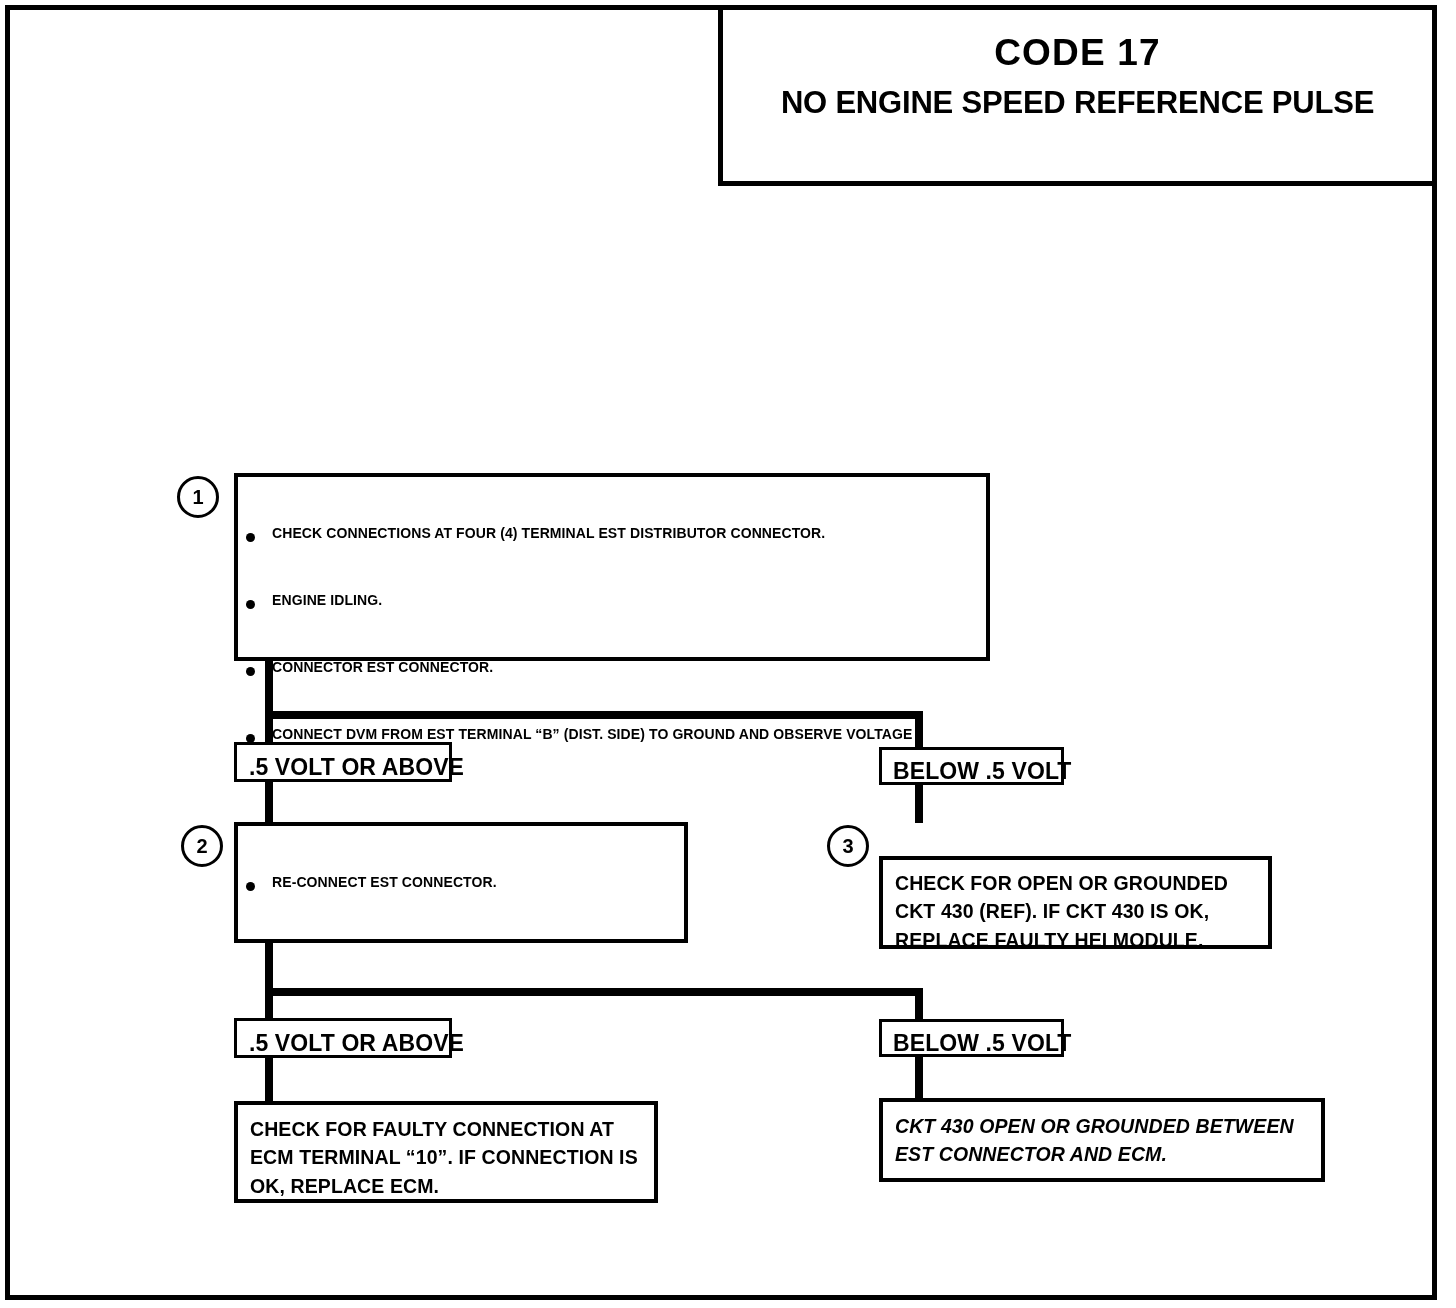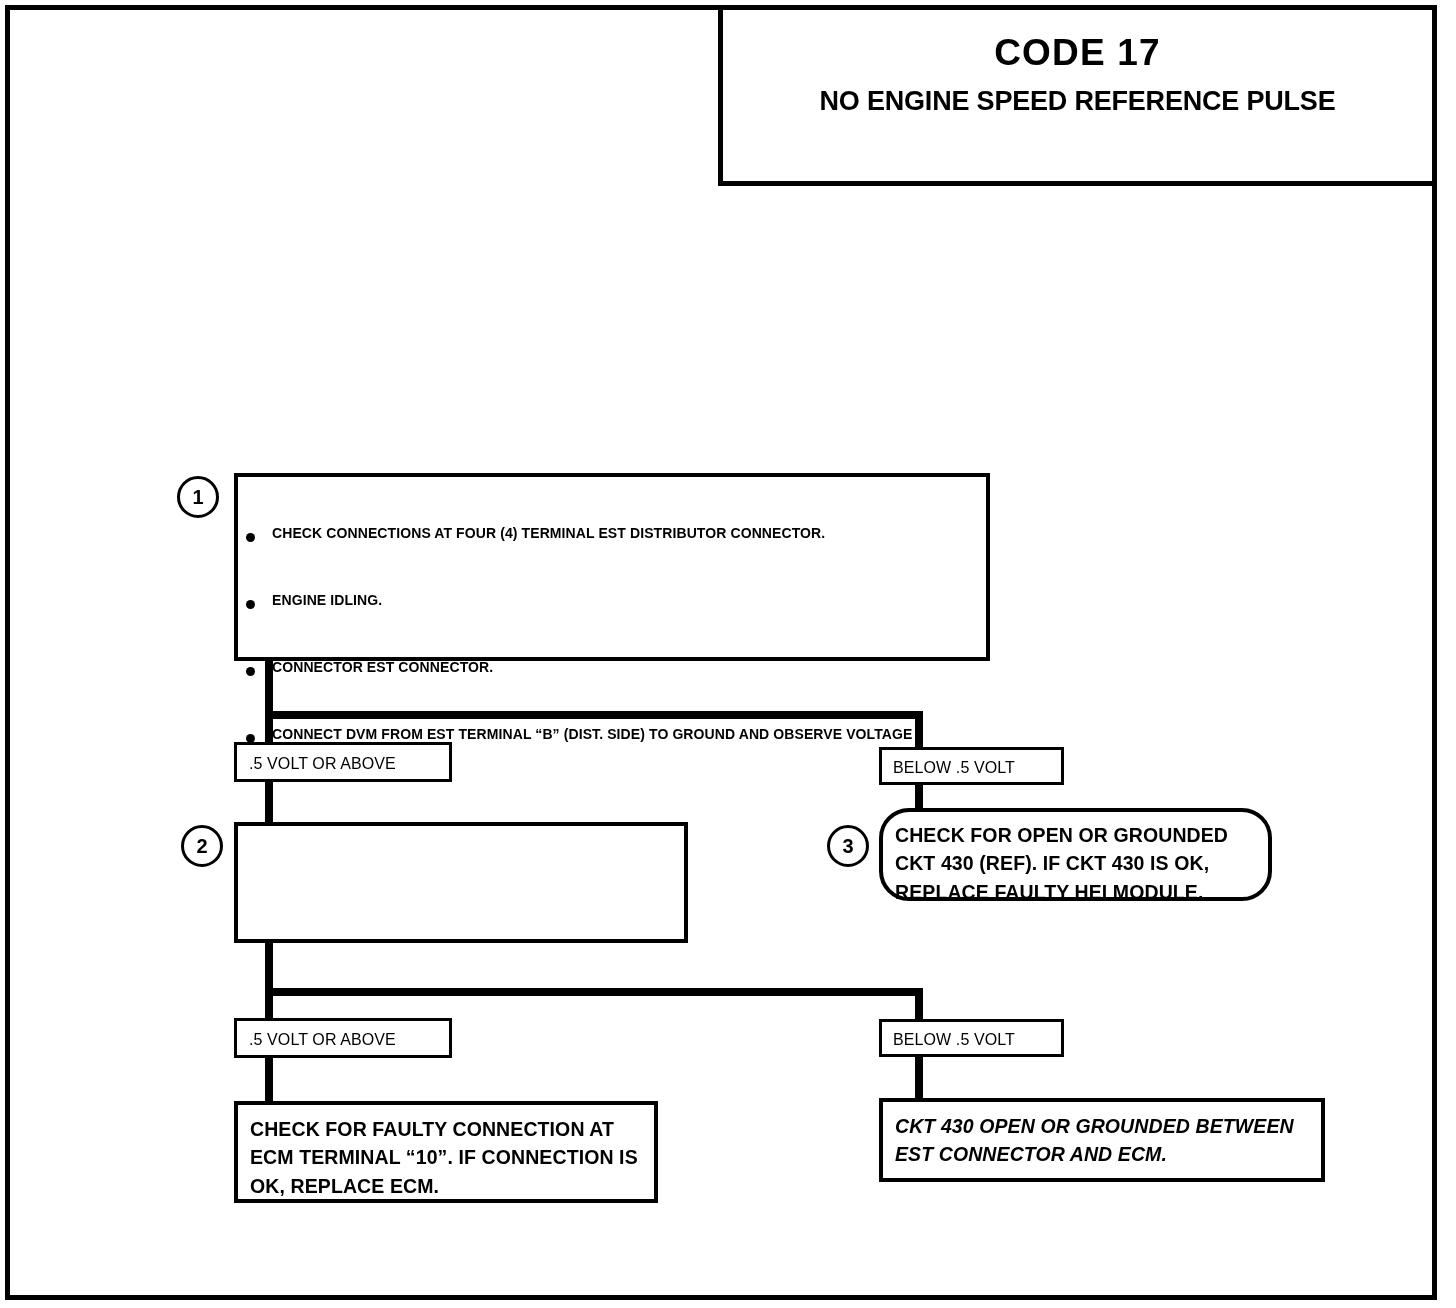--- a/index.html
+++ b/index.html
@@ -46,21 +46,21 @@
   .header-code {
     margin-top: 24px;
     font-size: 37px;
     font-weight: bold;
     letter-spacing: 1.2px;
     color: #000;
     line-height: 1.05;
   }
   .header-sub {
     margin-top: 14px;
-    font-size: 27px;
+    font-size: 31px;
     font-weight: bold;
     letter-spacing: -0.2px;
     color: #000;
     line-height: 1.05;
     white-space: nowrap;
   }
 
   
   .fbox {
     position: absolute;
@@ -95,22 +95,22 @@
     border-radius: 50%;
     background: #000;
   }
   .ptext {
     font-size: 19.5px;
     font-weight: bold;
     letter-spacing: 0.1px;
     line-height: 1.45;
   }
   .labeltext {
-    font-size: 16px;
-    font-weight: normal;
+    font-size: 23px;
+    font-weight: bold;
     letter-spacing: 0.1px;
     line-height: 1;
     white-space: nowrap;
   }
 
   
   .step-circle {
     position: absolute;
     width: 42px;
     height: 42px;
@@ -179,26 +179,30 @@
     <div class="labeltext" style="margin:10px 0 0 11px;">BELOW .5 VOLT</div>
   </div>
 
   <div class="conn" style="left:265px; top:782px; width:8px; height:41px;"></div>
   <div class="conn" style="left:915px; top:785px; width:8px; height:38px;"></div>
 
   <div class="step-circle" style="left:181px; top:825px;">2</div>
 
   <div class="fbox" style="left:234px; top:822px; width:454px; height:121px;">
     <ul class="blist" style="margin:10px 10px 0 0;">
+      <li>
+        <span class="bullet"></span>
+        <span>RE-CONNECT EST CONNECTOR.</span>
+      </li>
     </ul>
   </div>
 
   <div class="step-circle" style="left:827px; top:825px;">3</div>
 
-  <div class="fbox" style="left:879px; top:808px; width:393px; height:93px;border-radius:30px;">
+  <div class="fbox" style="left:879px; top:856px; width:393px; height:93px;">
     <div class="ptext" style="margin:9px 10px 0 12px;">CHECK FOR OPEN OR GROUNDED CKT 430 (REF).  IF CKT  430 IS OK, REPLACE FAULTY HEI  MODULE.</div>
   </div>
 
   <div class="conn" style="left:265px; top:943px; width:8px; height:52px;"></div>
   <div class="conn" style="left:265px; top:988px; width:658px; height:8px;"></div>
   <div class="conn" style="left:915px; top:988px; width:8px; height:32px;"></div>
   <div class="conn" style="left:265px; top:988px; width:8px; height:30px;"></div>
 
   <div class="fbox thin" style="left:234px; top:1018px; width:218px; height:40px;">
     <div class="labeltext" style="margin:11px 0 0 12px;">.5 VOLT OR ABOVE</div>

